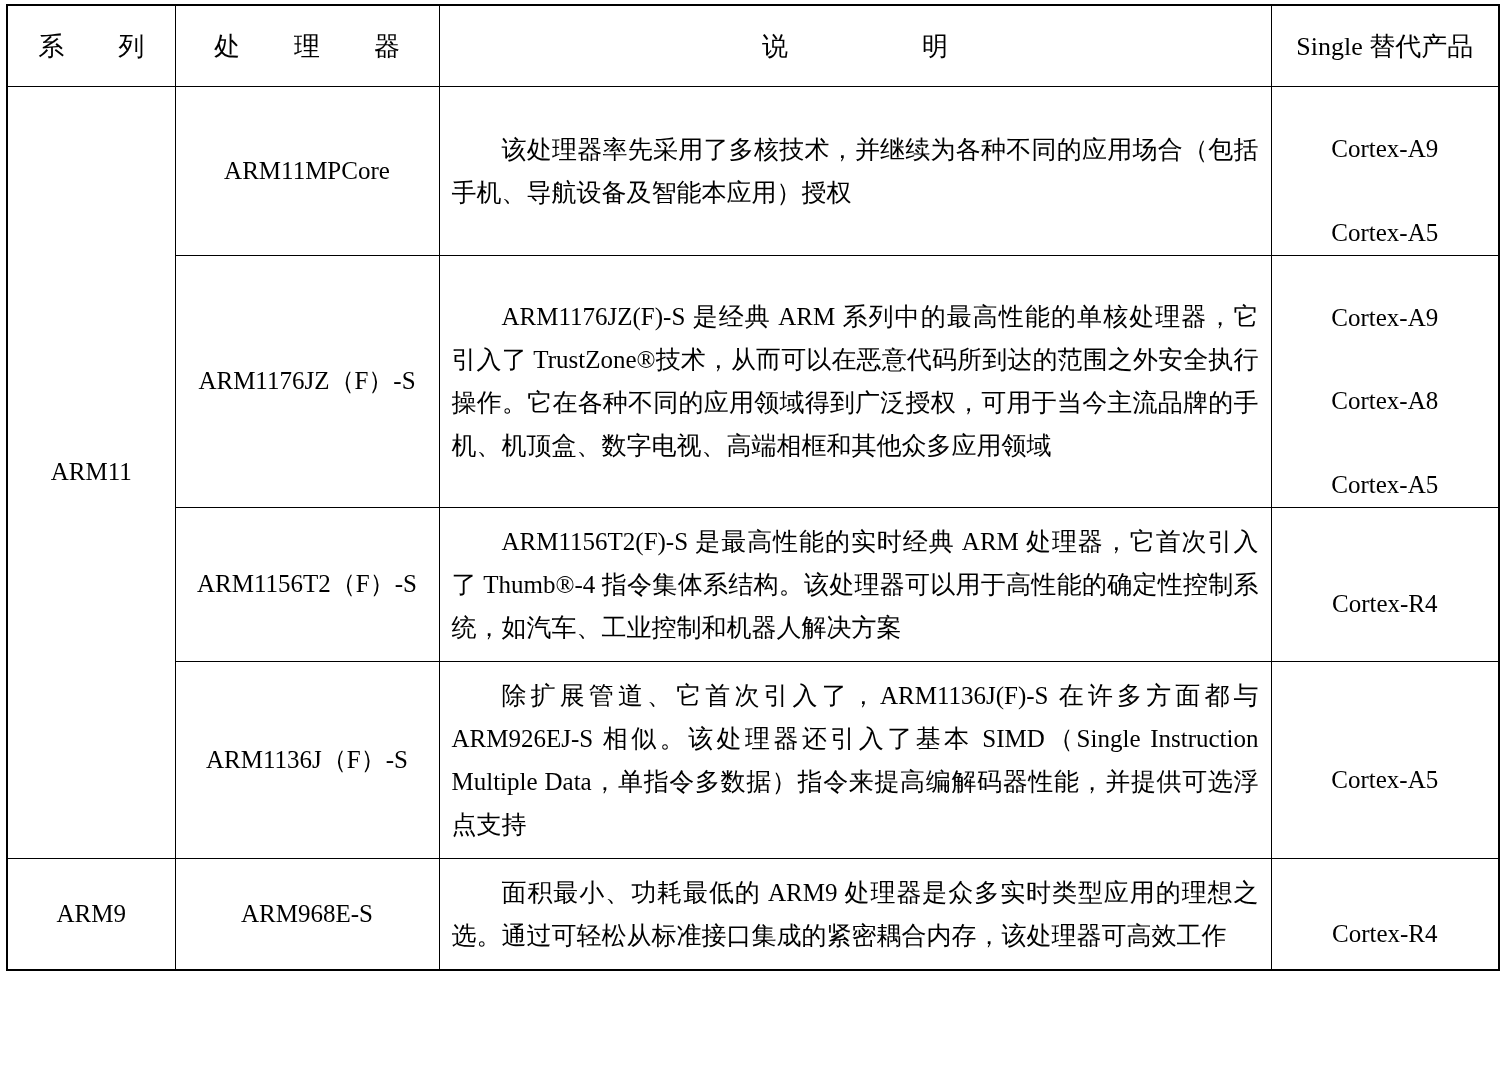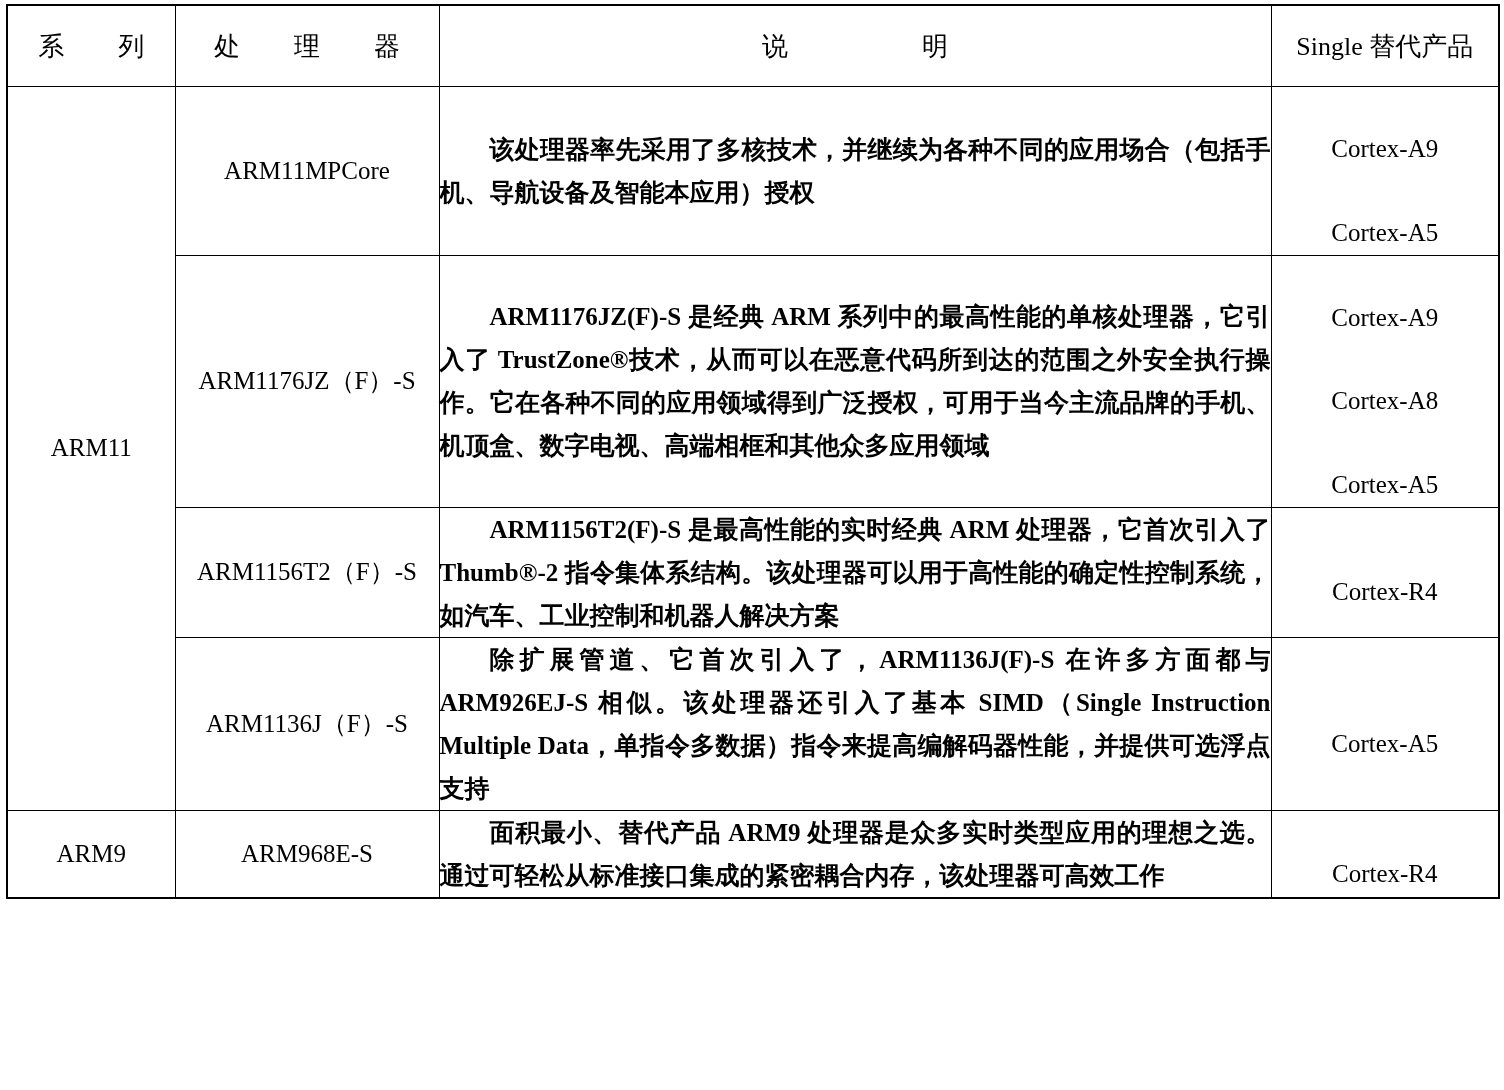--- a/index.html
+++ b/index.html
@@ -67,23 +67,22 @@
   .cortex-cell div { white-space: nowrap; margin-top: 40px; }
   .desc-cell {
     font-size: 25px;
     line-height: 1.72;
     padding: 12px 14px 12px 14px;
     text-align: justify;
     text-justify: inter-ideograph;
     text-align-last: left;
   }
   .desc-cell p {
-    margin: 0;
+    margin: 12px;
     text-indent: 2em;
-    font-weight: bold;
   }
 </style>
 </head>
 <body>
 
 <div class="sheet">
   <table class="spec-table">
     <colgroup>
       <col class="c-series">
       <col class="c-proc">
@@ -136,21 +135,21 @@
           <div>Cortex-A8</div>
           <div>Cortex-A5</div>
         </td>
       </tr>
 
       <tr>
         <td class="proc-cell">
           <span>ARM1156T2（F）-S</span>
         </td>
         <td class="desc-cell">
-          <p>ARM1156T2(F)-S 是最高性能的实时经典 ARM 处理器，它首次引入了 Thumb®-2 指令集体系结构。该处理器可以用于高性能的确定性控制系统，如汽车、工业控制和机器人解决方案</p>
+          <p>ARM1156T2(F)-S 是最高性能的实时经典 ARM 处理器，它首次引入了 Thumb®-4 指令集体系结构。该处理器可以用于高性能的确定性控制系统，如汽车、工业控制和机器人解决方案</p>
         </td>
         <td class="cortex-cell">
           <div>Cortex-R4</div>
         </td>
       </tr>
 
       <tr>
         <td class="proc-cell">
           <span>ARM1136J（F）-S</span>
         </td>
@@ -163,21 +162,21 @@
       </tr>
 
       <tr>
         <td class="series-cell">
           <span>ARM9</span>
         </td>
         <td class="proc-cell">
           <span>ARM968E-S</span>
         </td>
         <td class="desc-cell">
-          <p>面积最小、替代产品 ARM9 处理器是众多实时类型应用的理想之选。通过可轻松从标准接口集成的紧密耦合内存，该处理器可高效工作</p>
+          <p>面积最小、功耗最低的 ARM9 处理器是众多实时类型应用的理想之选。通过可轻松从标准接口集成的紧密耦合内存，该处理器可高效工作</p>
         </td>
         <td class="cortex-cell">
           <div>Cortex-R4</div>
         </td>
       </tr>
 
     </tbody>
   </table>
 </div>
 

